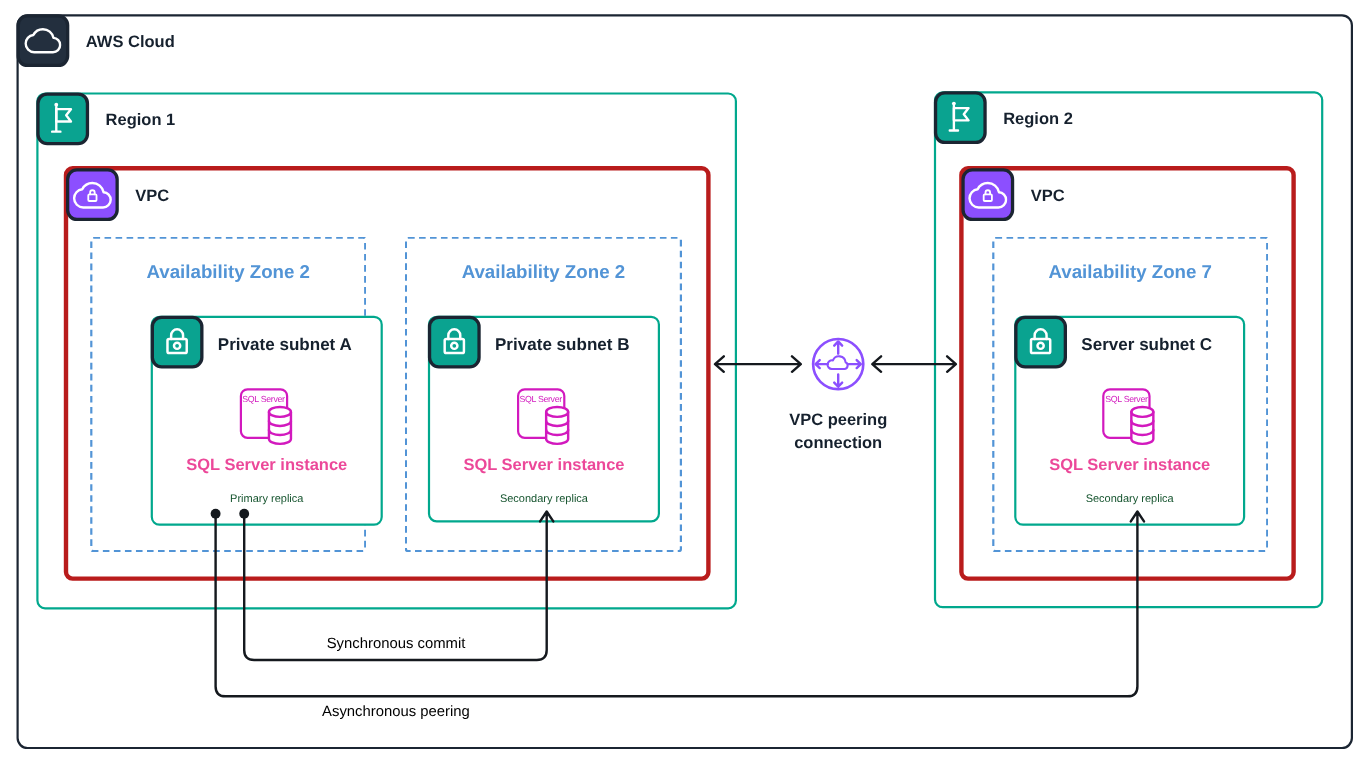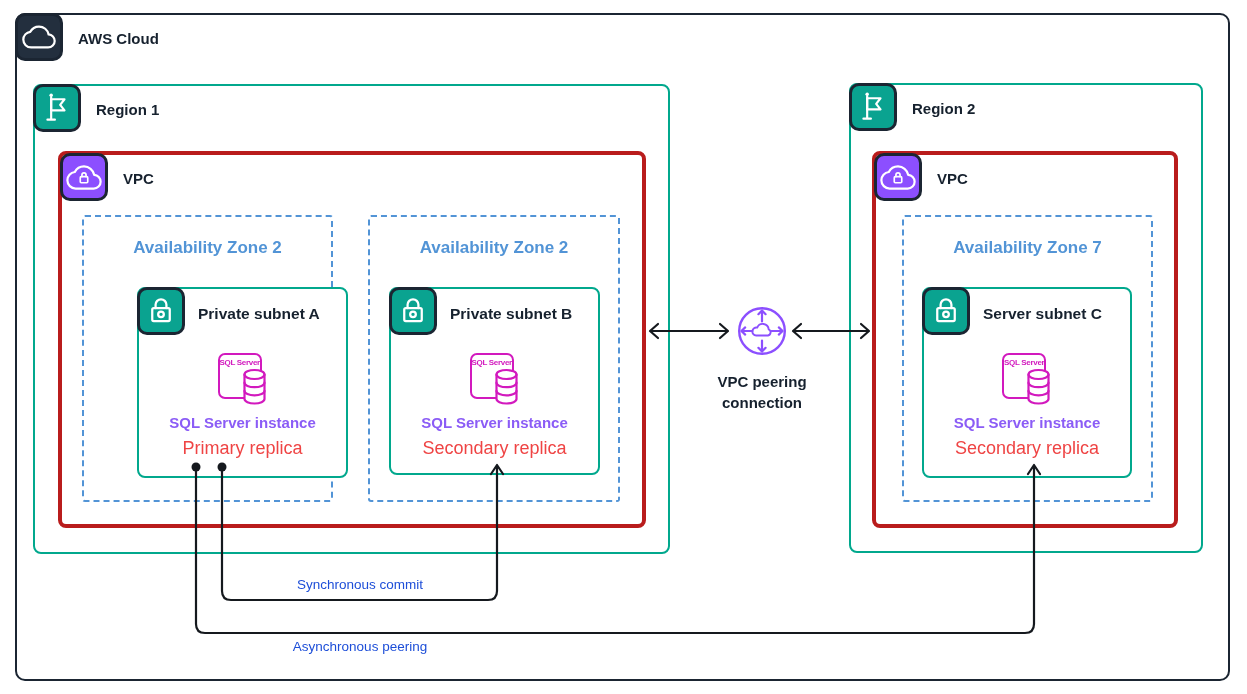--- a/index.html
+++ b/index.html
@@ -17,31 +17,31 @@
   .icon-dark{background:#232F3E;}
   .icon-teal{background:#0AA390;}
   .icon-purple{background:#8C4FFF;}
   .box-label{position:absolute;left:61px;top:15px;font-size:15px;font-weight:bold;
              white-space:nowrap;color:#16212E;}
   .az-label{position:absolute;left:0;top:21px;width:100%;text-align:center;
             color:#5294D6;font-weight:bold;font-size:17px;}
   .subnet-title{position:absolute;left:59px;top:16px;font-size:15.5px;font-weight:bold;white-space:nowrap;}
   .sql-icon{position:absolute;top:64px;left:50%;margin-left:-25px;width:44px;height:46px;
             border:2.5px solid #D219BE;border-radius:7px;box-sizing:border-box;}
-  .sql-icon-text{display:block;text-align:center;margin-top:3px;font-size:8px;font-weight:bold;
+  .sql-icon-text{display:block;text-align:center;margin-top:3px;font-size:8px;font-weight:normal;
                  color:#D219BE;letter-spacing:-0.3px;white-space:nowrap;}
   .sql-cyl{position:absolute;left:21px;top:13px;}
   .instance-label{position:absolute;left:0;top:125px;width:100%;text-align:center;
-                  font-weight:bold;font-size:15px;color:#8b5cf6;}
-  .replica-label{position:absolute;left:0;top:149px;width:100%;text-align:center;
-                 font-size:18px;color:#ef4444;}
+                  font-weight:bold;font-size:15px;color:#ec4899;}
+  .replica-label{position:absolute;left:0;top:159px;width:100%;text-align:center;
+                 font-size:10px;color:#14532d;}
   .peering-wrap{position:absolute;left:735px;top:304px;width:54px;height:54px;}
   .peering-label{position:absolute;left:696px;top:372px;width:132px;text-align:center;
                  font-weight:bold;font-size:15px;line-height:1.38;color:#16212E;}
-  .flow-label{position:absolute;width:220px;text-align:center;font-size:13.5px;color:#1d4ed8;}
+  .flow-label{position:absolute;width:220px;text-align:center;font-size:13.5px;color:#000000;}
   .sync-pos{left:250px;top:577px;}
   .async-pos{left:250px;top:639px;}
   .overlay{position:absolute;left:0;top:0;pointer-events:none;}
 </style>
 </head>
 <body>
 
 <div class="canvas">
 
   <div class="box cloud-box" style="left:15px;top:13px;width:1215px;height:668px;">

